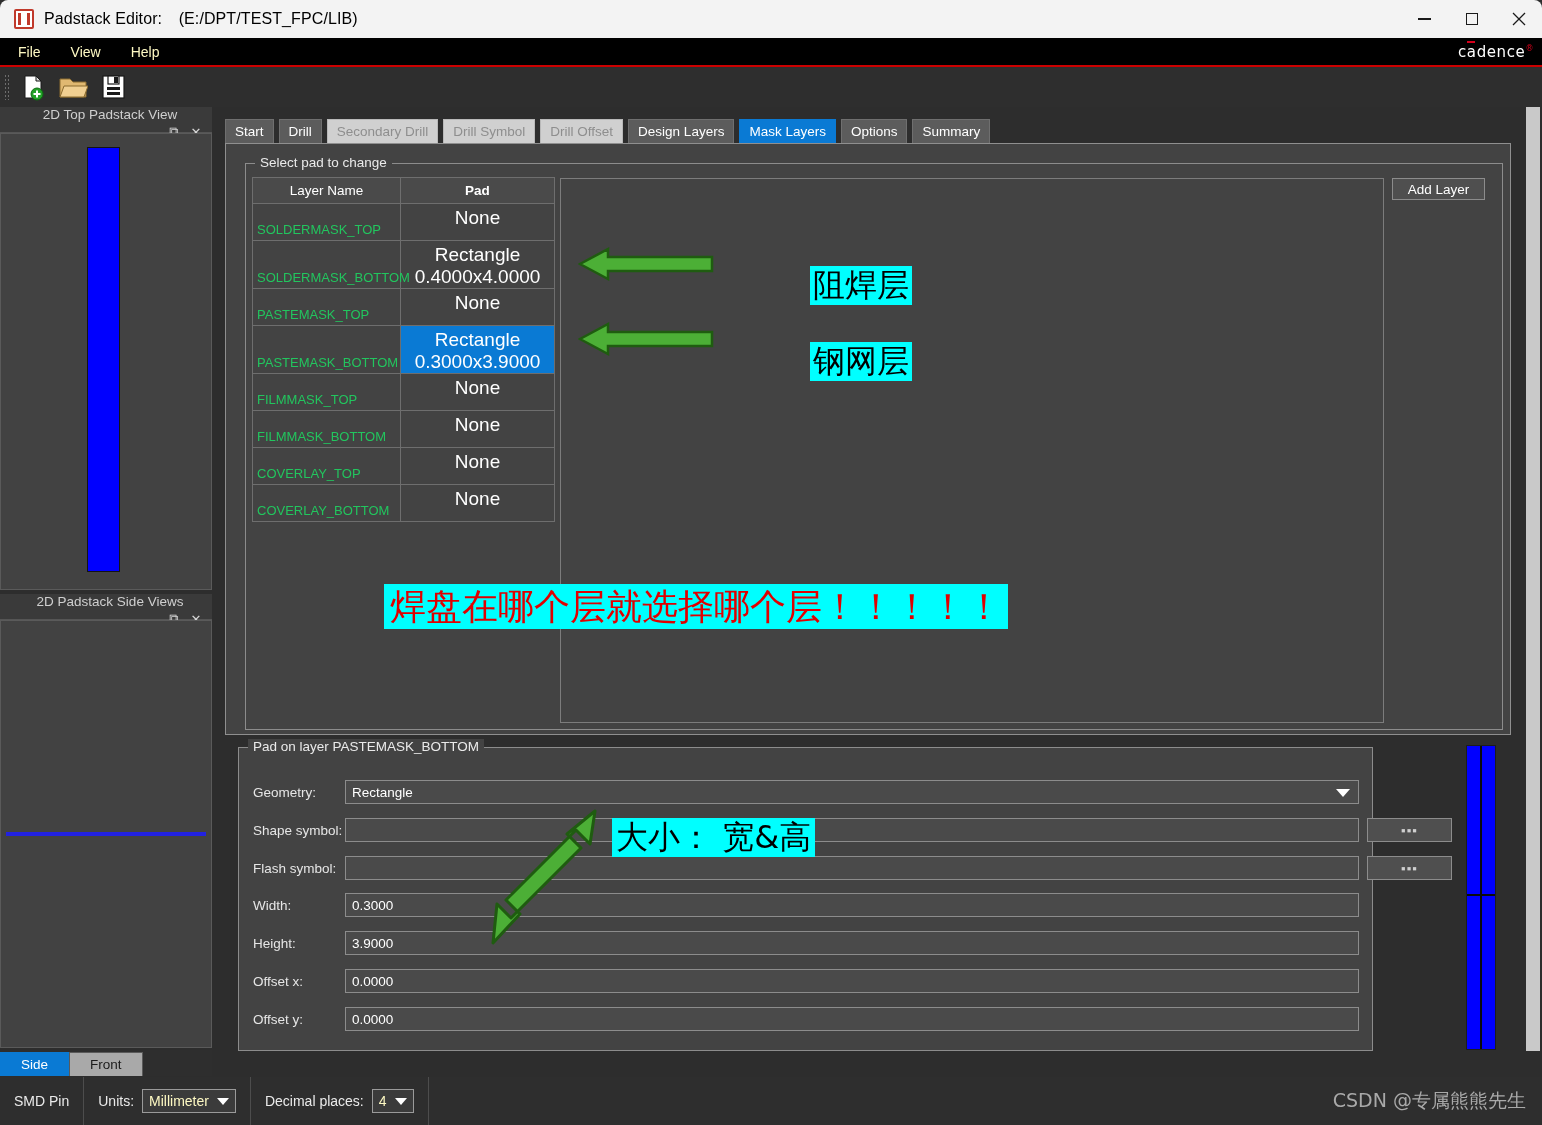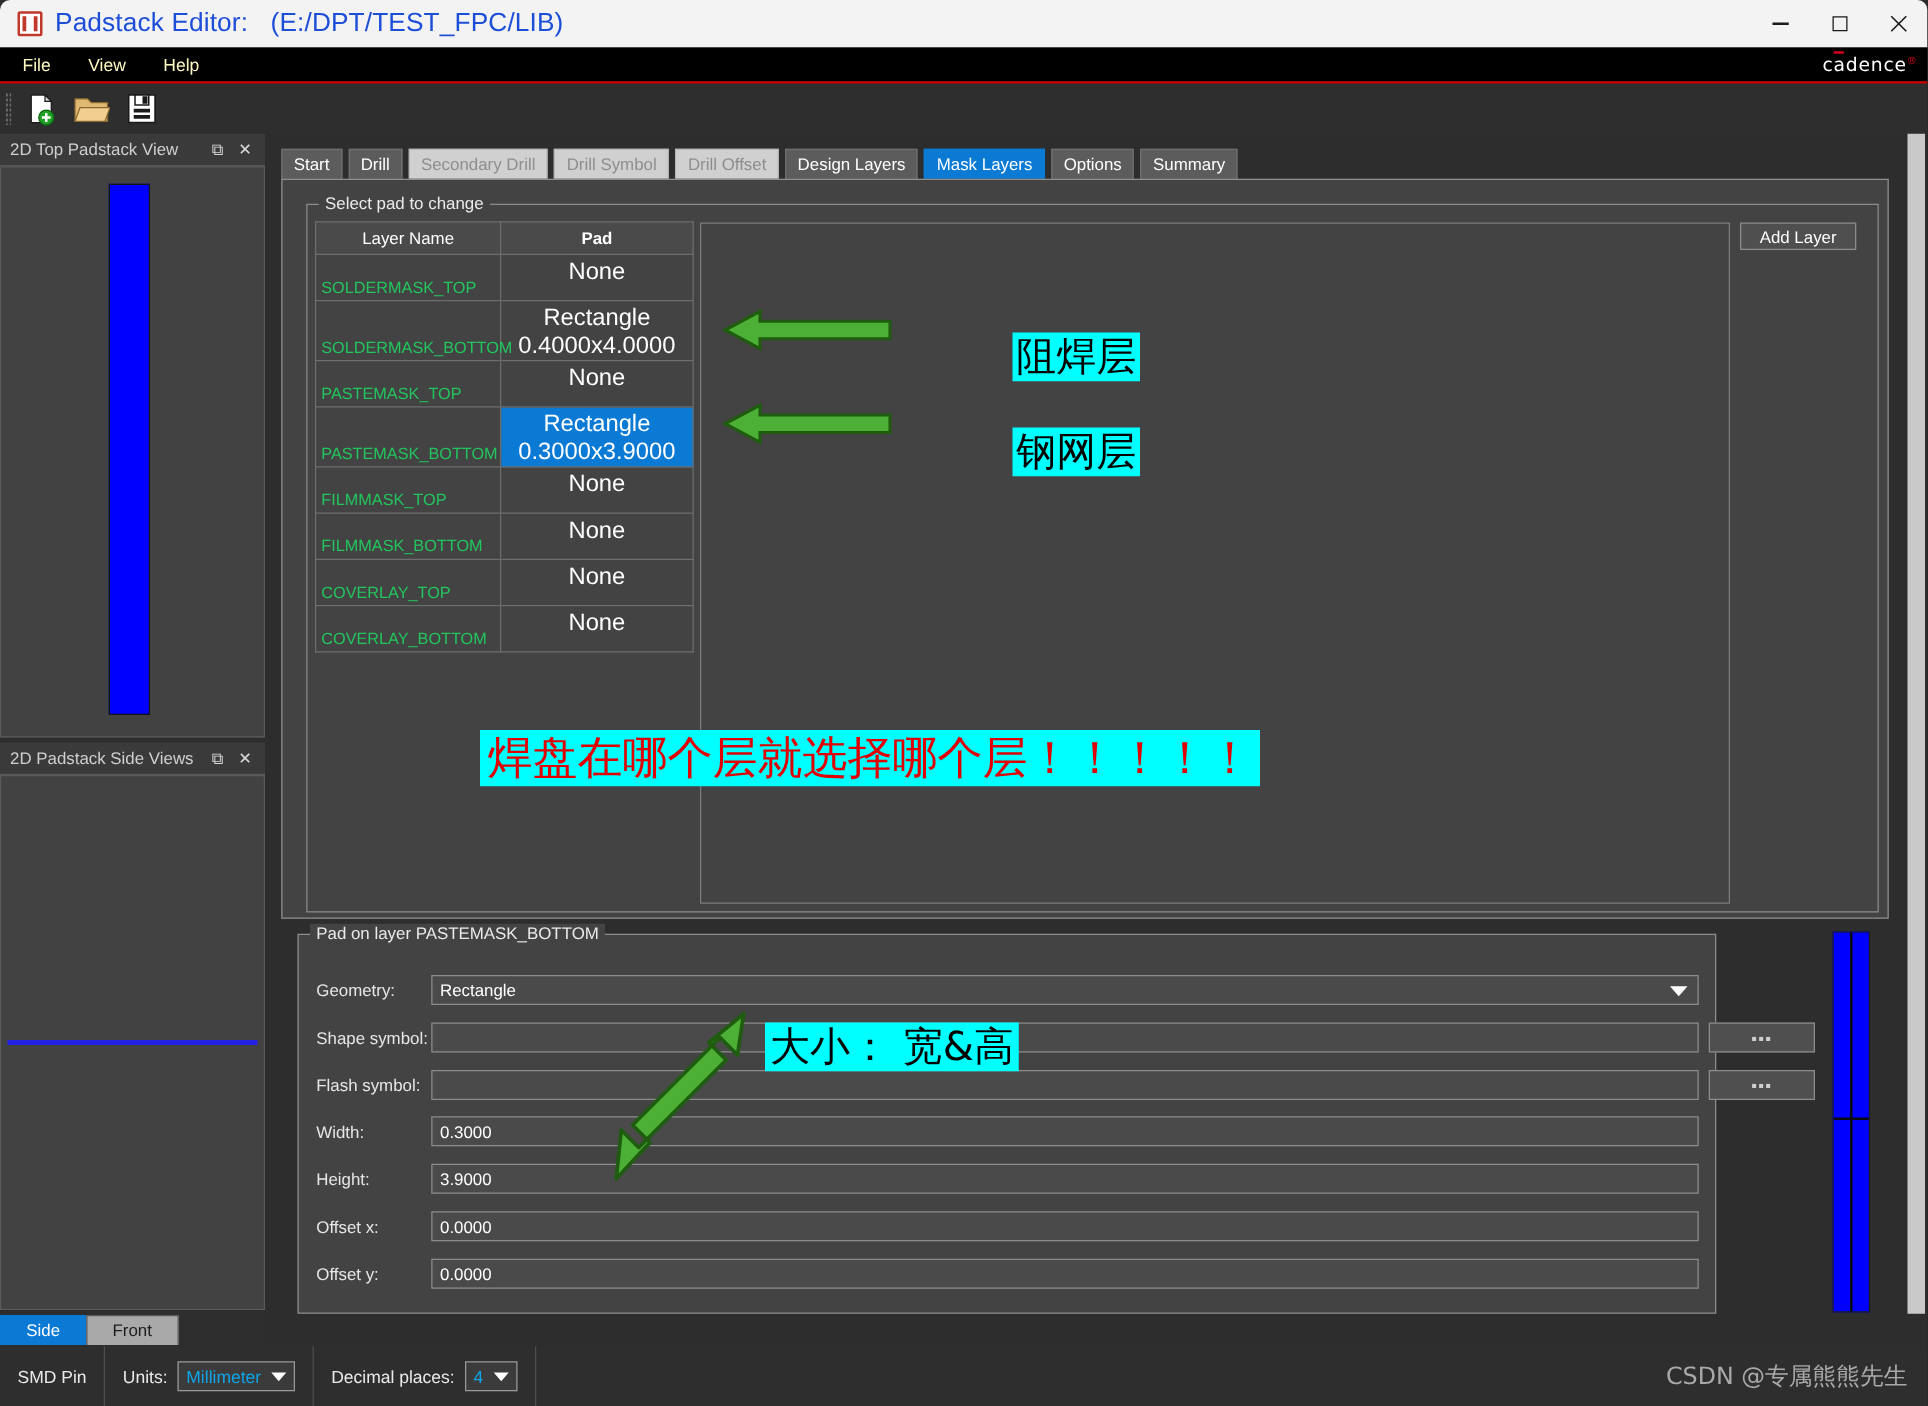--- a/index.html
+++ b/index.html
@@ -20,21 +20,21 @@
   .tb-icon {
     width: 20px; height: 20px; margin-left: 14px; margin-right: 10px;
     background: #ffffff; border: 2px solid #c0392b; border-radius: 2px;
     position: relative; flex: 0 0 auto;
   }
   .tb-icon::before, .tb-icon::after {
     content:""; position:absolute; top:2px; width:3px; height:12px; background:#c0392b;
   }
   .tb-icon::before { left: 2px; }
   .tb-icon::after { right: 2px; }
-  .tb-title { font-size: 21px; color: #1d4ed8; letter-spacing: .1px; }
+  .tb-title { font-size: 16px; color: #000000; letter-spacing: .1px; }
   .tb-title .path { margin-left: 12px; }
   .wc-group { margin-left: auto; display: flex; height: 38px; }
   .wc {
     width: 47px; height: 38px; display: flex; align-items: center; justify-content: center;
     color: #1a1a1a; font-size: 15px;
   }
   .wc .minglyph { display:block; width:13px; height:1.5px; background:#1a1a1a; }
   .wc .maxglyph { display:block; width:12px; height:12px; border:1.5px solid #1a1a1a; }
 
   
@@ -59,21 +59,21 @@
     background: #2e2e2e; display:flex; align-items:center;
   }
   .grip { width:5px; height:26px; margin-left:4px; margin-right:4px;
     background-image: radial-gradient(#888 40%, transparent 41%);
     background-size: 3px 4px; opacity:.7; }
   .tbtn { width:40px; height:36px; display:flex; align-items:center; justify-content:center; }
 
   
   .dock-title {
     position:absolute; height:26px; background:#3a3a3a;
-    display:flex; align-items:center; border-bottom:1px solid #555;
+    display:flex; align-items:center; border-bottom:1px solid #555;flex-direction:column;
   }
   .dock-title .dt-label { color:#cfcfcf; font-size:13.5px; margin-left:8px; }
   .dock-btns { margin-left:auto; display:flex; gap:2px; margin-right:6px; }
   .dock-btn { width:20px; height:20px; display:flex; align-items:center; justify-content:center;
     color:#d8d8d8; font-size:13px; }
   .panel-body { position:absolute; background:#424242; border:1px solid #5a5a5a; overflow:hidden; }
 
   #topview-title { left:0; top:107px; width:212px; }
   #topview-body  { left:0; top:133px; width:212px; height:457px; }
   .pad-top-rect { position:absolute; left:86px; top:13px; width:33px; height:425px;
@@ -174,21 +174,21 @@
   }
 
   
   .statusbar {
     position:absolute; left:0; top:1077px; width:1542px; height:48px;
     background:#2e2e2e; display:flex; align-items:center;
   }
   .sb-cell { height:48px; display:flex; align-items:center; padding:0 14px;
     border-right:1px solid #4d4d4d; color:#eaeaea; font-size:14px; gap:8px; }
   .sb-select {
-    height:24px; background:#3b3b3b; border:1px solid #9a9a9a; color:#0ea5e9;
+    height:24px; background:#3b3b3b; border:1px solid #9a9a9a; color:#fef9c3;
     font-size:14px; display:flex; align-items:center; padding:0 26px 0 6px; position:relative;
   }
   .sb-select .caret {
     position:absolute; right:6px; top:8px; width:0; height:0;
     border-left:6px solid transparent; border-right:6px solid transparent; border-top:7px solid #ffffff;
   }
   .watermark { margin-left:auto; margin-right:16px; color:#a9a9a9; font-size:19px; }
 
   
   .anno-arrow { position:absolute; }

